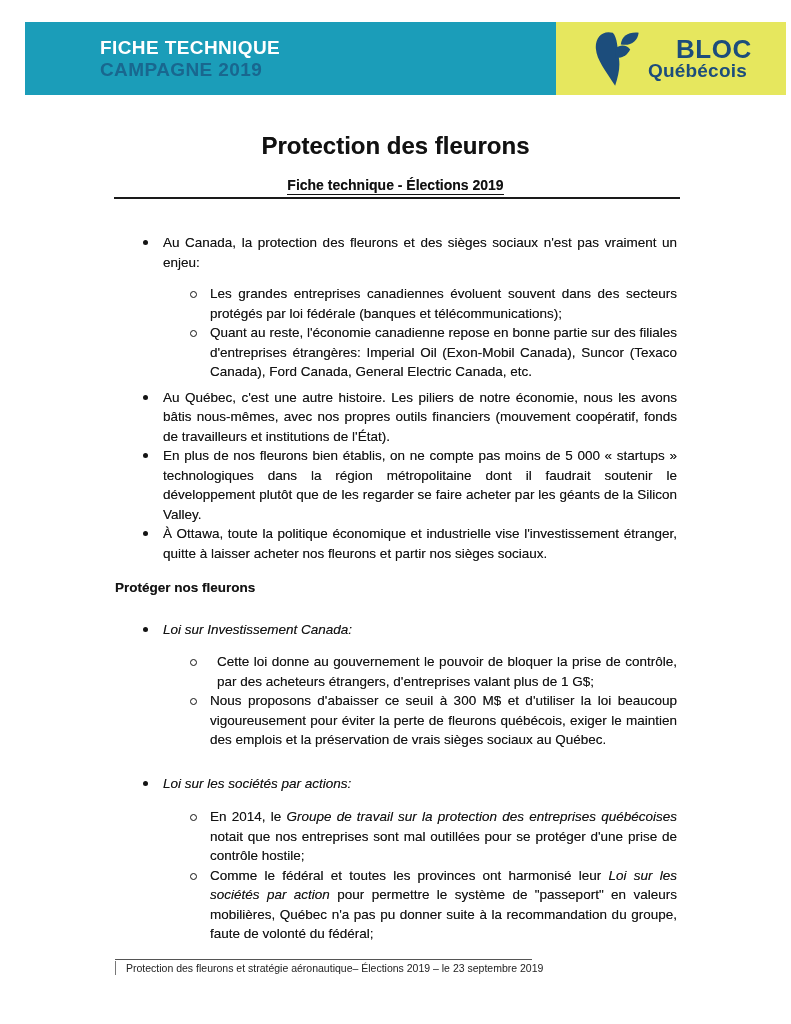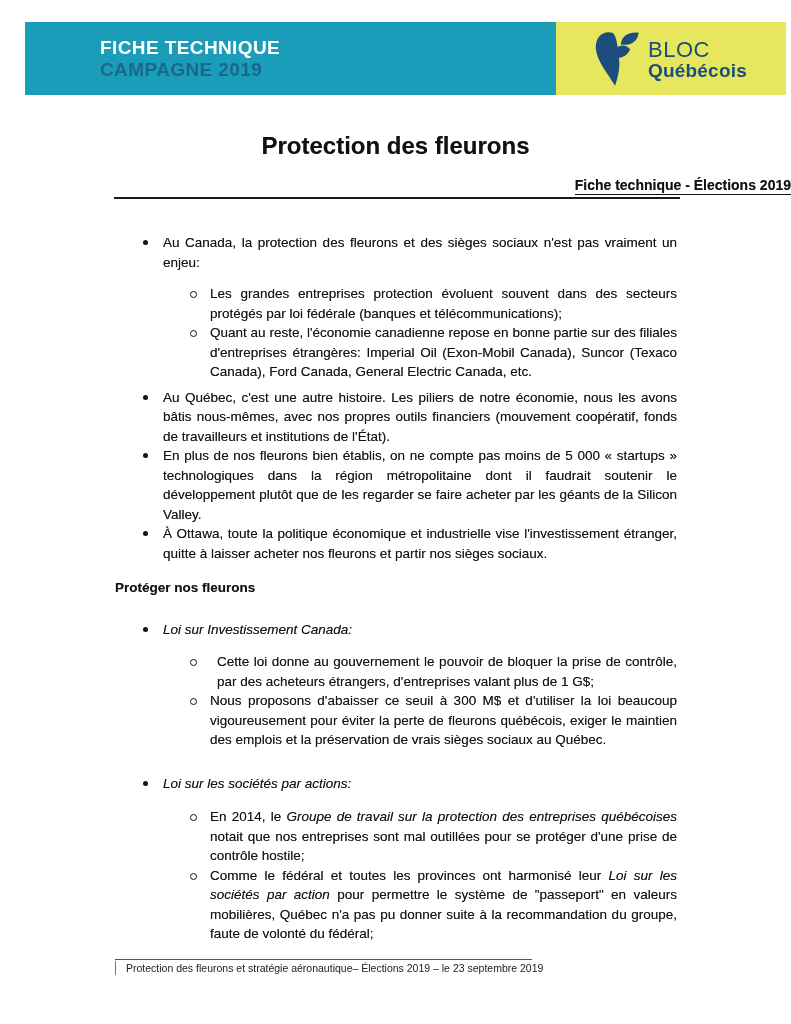--- a/index.html
+++ b/index.html
@@ -46,41 +46,41 @@
     background: #e6e75e;
     flex: 0 0 230px;
     display: flex;
     align-items: center;
     padding-left: 38px;
     box-sizing: border-box;
   }
   .logo-mark { display: inline-block; width: 47px; height: 58px; flex: none; }
   .logo-text { margin-left: 7px; color: #1c4d7c; }
   .logo-line1 {
-    font-size: 22px; font-weight: normal; line-height: 23px; letter-spacing: 0.5px;
+    font-size: 26px; font-weight: bold; line-height: 23px; letter-spacing: 0.5px; margin-left: 28px;
   }
   .logo-line2 {
     font-size: 19px; font-weight: bold; line-height: 19px; letter-spacing: 0.2px;
   }
 
   
   .doc-title {
     position: absolute;
     top: 132px; left: 0; right: 0;
     margin: 0;
     text-align: center;
     font-size: 24px;
     font-weight: bold;
     color: #111111;
     text-shadow: 0 0 0.5px rgba(17,17,17,0.5);
   }
   .doc-subtitle-wrap {
     position: absolute;
     top: 176px; left: 0; right: 0;
-    text-align: right;
+    text-align: center;
   }
   .doc-subtitle {
     font-size: 14px;
     font-weight: bold;
     color: #111111;
     border-bottom: 1.5px solid #111111;
     padding-bottom: 1px;
     text-shadow: 0 0 0.5px rgba(17,17,17,0.5);
   }
   .rule {
@@ -185,21 +185,21 @@
 
   <main class="content">
 
     <div class="li l1" id="row-b1">
       <span class="m dot"></span>
       <span class="t">Au Canada, la protection des fleurons et des sièges sociaux n'est pas vraiment un enjeu:</span>
     </div>
 
     <div class="li l2" id="row-b1s1">
       <span class="m circ"></span>
-      <span class="t">Les grandes entreprises protection évoluent souvent dans des secteurs protégés par loi fédérale (banques et télécommunications);</span>
+      <span class="t">Les grandes entreprises canadiennes évoluent souvent dans des secteurs protégés par loi fédérale (banques et télécommunications);</span>
     </div>
 
     <div class="li l2">
       <span class="m circ"></span>
       <span class="t">Quant au reste, l'économie canadienne repose en bonne partie sur des filiales d'entreprises étrangères: Imperial Oil (Exon-Mobil Canada), Suncor (Texaco Canada), Ford Canada, General Electric Canada, etc.</span>
     </div>
 
     <div class="li l1" id="row-b2">
       <span class="m dot"></span>
       <span class="t">Au Québec, c'est une autre histoire. Les piliers de notre économie, nous les avons bâtis nous-mêmes, avec nos propres outils financiers (mouvement coopératif, fonds de travailleurs et institutions de l'État).</span>

